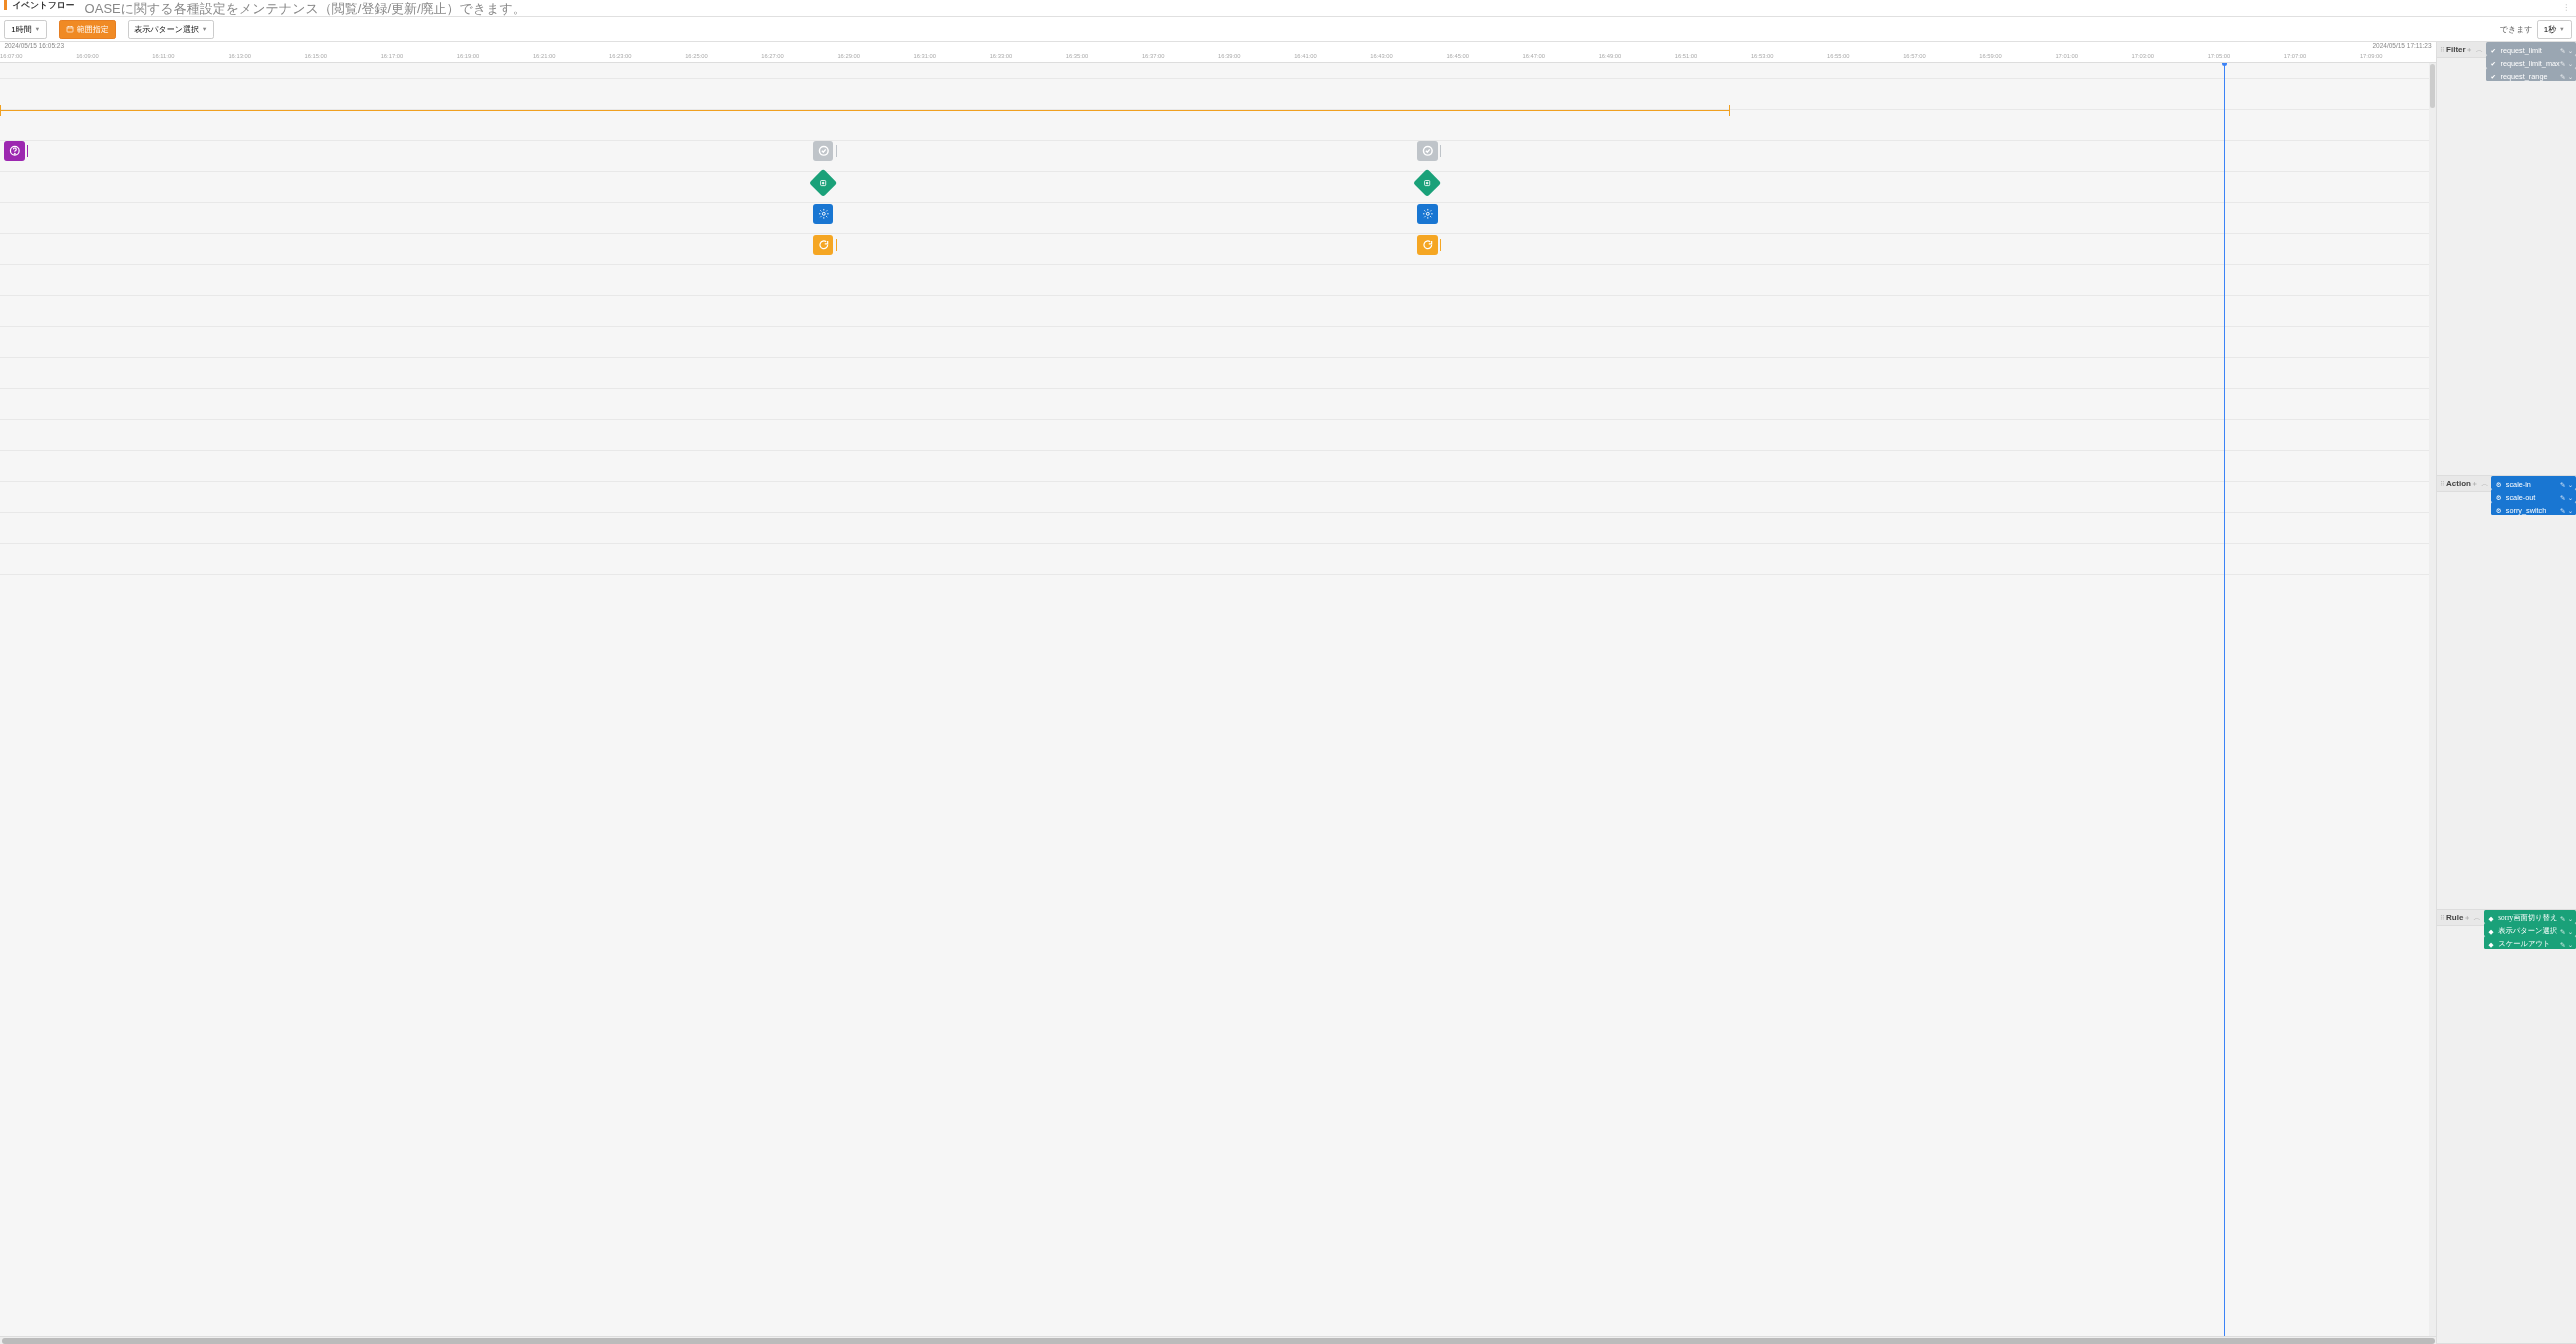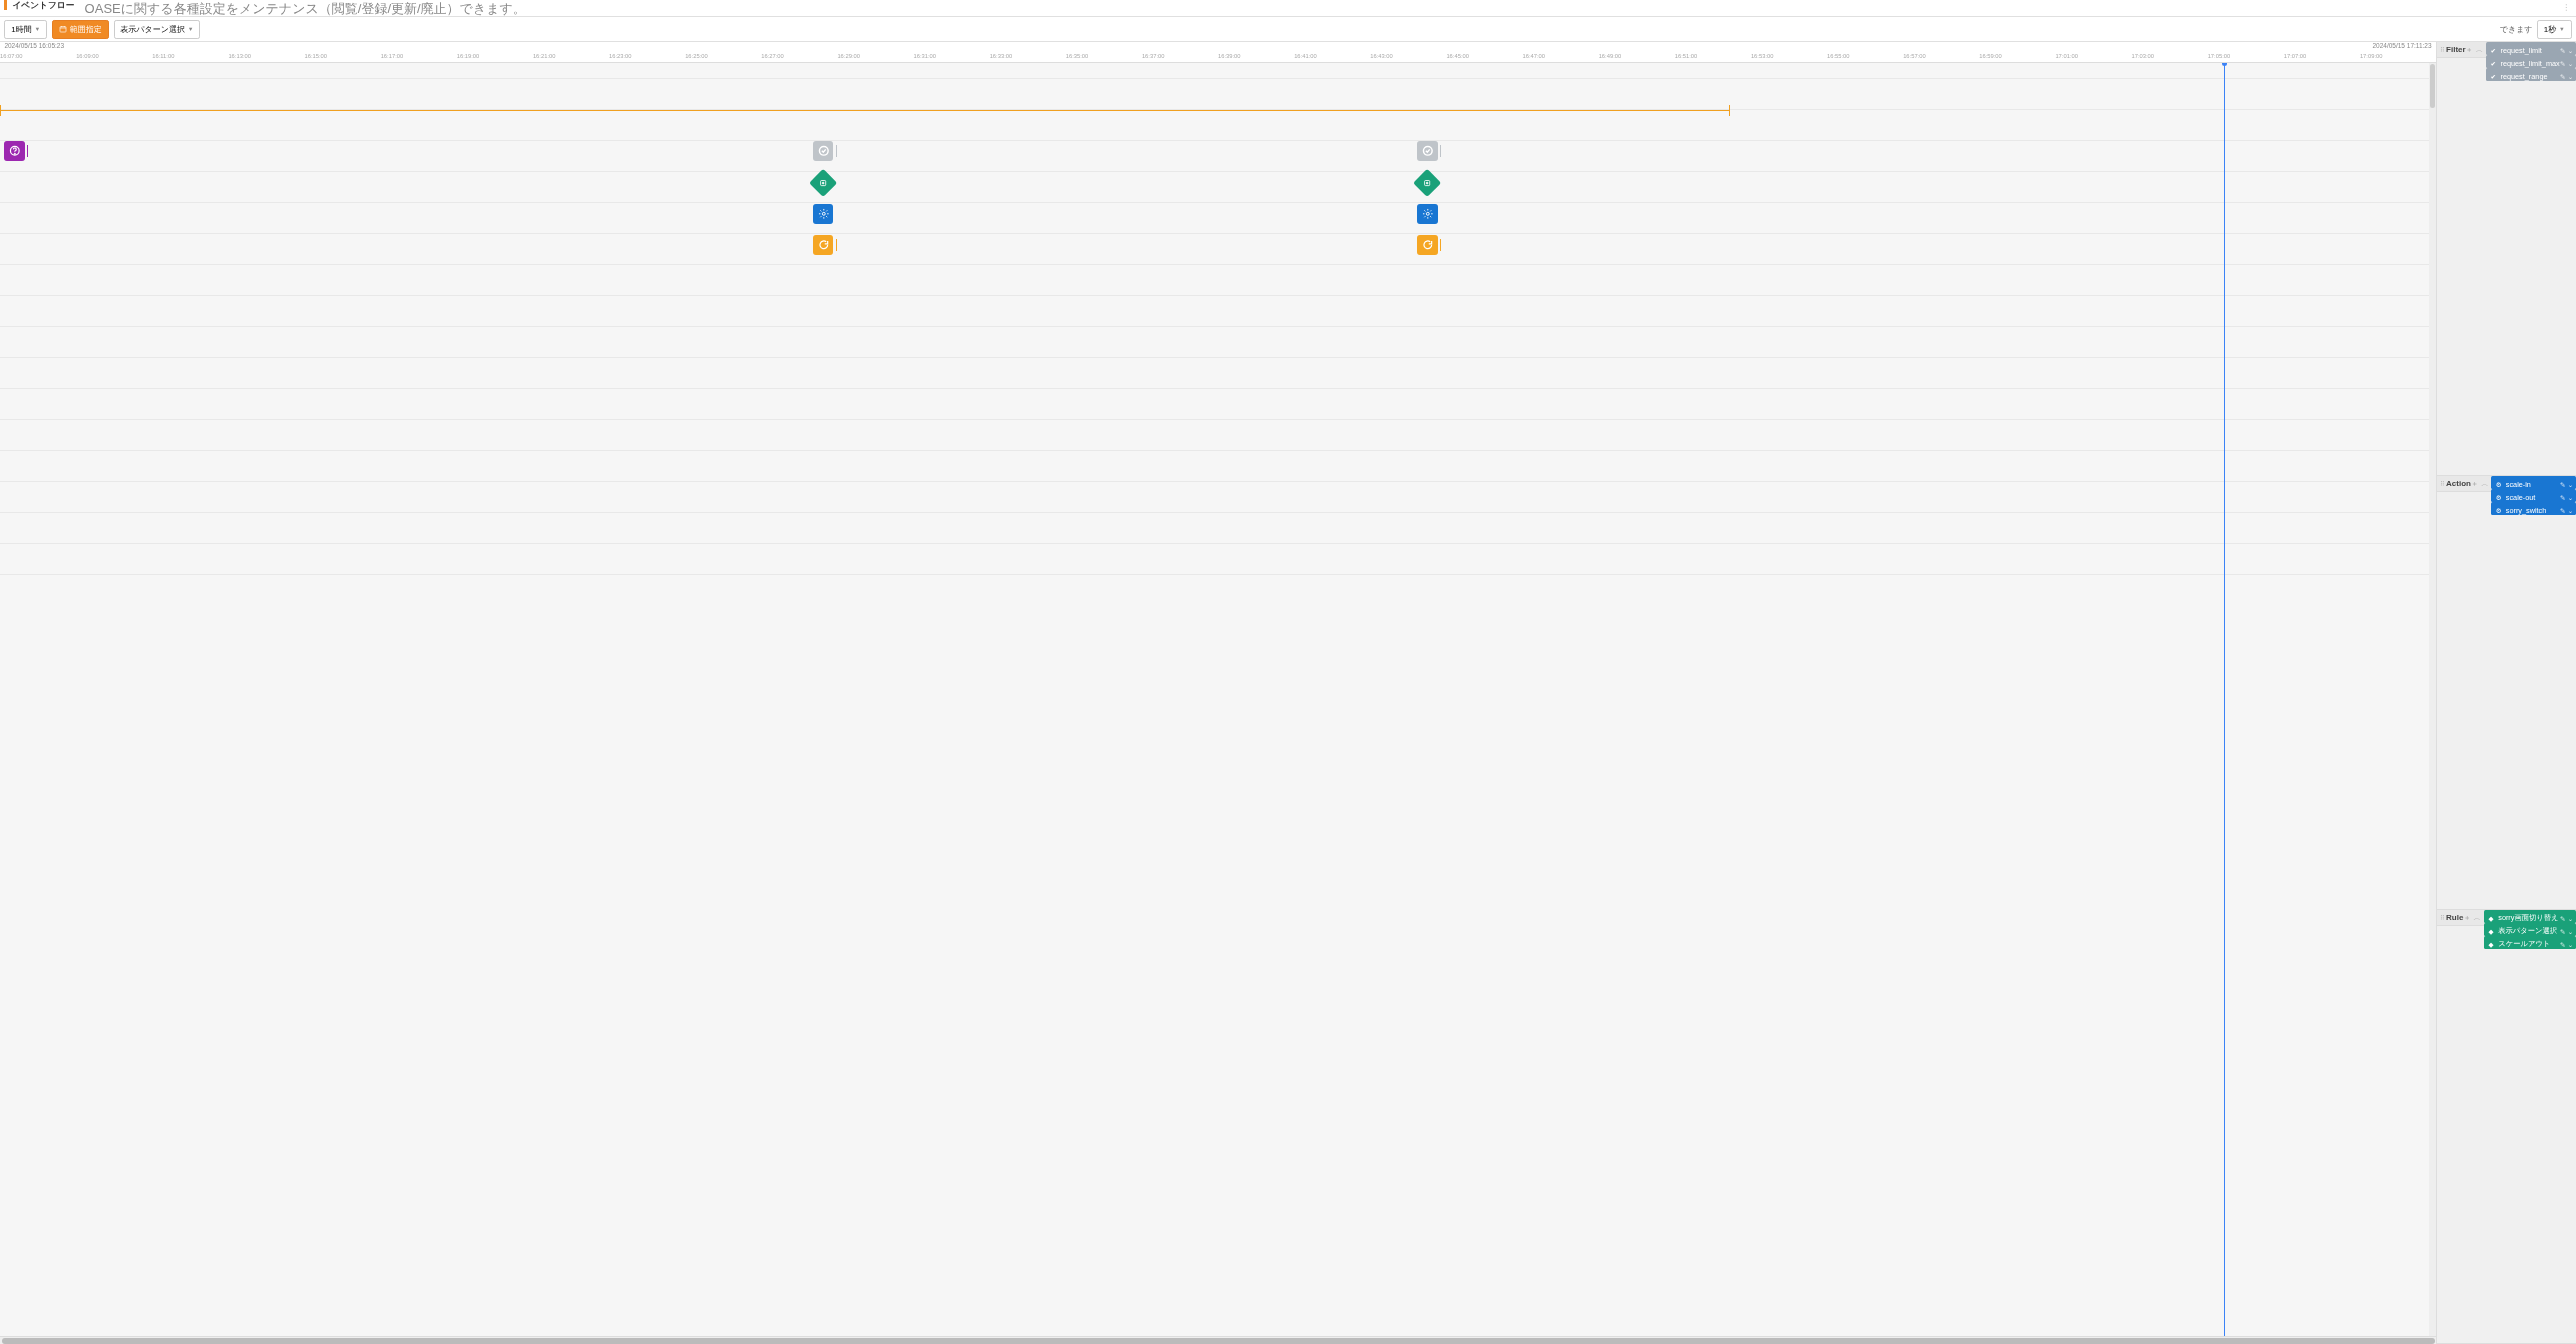--- a/index.html
+++ b/index.html
@@ -6,21 +6,21 @@
 body { font-family: "Meiryo", "Hiragino Sans", sans-serif; font-size: 8px; background: #fafafa; overflow: hidden; }
 
 
 .header { height: 17.4px; border-bottom: 0.7px solid #e0e0e0; background: #fff; display: flex; align-items: flex-start; padding: 0 4.4px; position: relative; }
 .header .accent { width: 2.2px; height: 10.2px; background: #f08a24; margin-right: 5.8px; }
 .header .title { font-size: 8.7px; color: #333; font-weight: bold; margin-right: 10.2px; }
 .header .desc { font-size: 13px; color: #888; }
 .header .menu-icon { position: absolute; right: 5.8px; top: 2.9px; color: #bbb; cursor: pointer; }
 
 
-.toolbar { height: 25px; border-bottom: 0.7px solid #e0e0e0; background: #fff; display: flex; align-items: center; padding: 0 4.4px; gap: 5px; }
+.toolbar { height: 25px; border-bottom: 0.7px solid #e0e0e0; background: #fff; display: flex; align-items: center; padding: 0 4.4px; gap: 12px; }
 .btn-dropdown { border: 0.7px solid #ccc; border-radius: 2.2px; padding: 2.9px 5.8px; font-size: 8px; background: #fff; cursor: pointer; display: inline-flex; align-items: center; gap: 2.9px; }
 .btn-dropdown .caret { font-size: 5.8px; color: #888; }
 .btn-primary { border: 0.7px solid #e67e22; border-radius: 2.2px; padding: 2.9px 5.8px; font-size: 8px; background: #f08a24; color: #fff; cursor: pointer; display: inline-flex; align-items: center; gap: 2.9px; }
 .toolbar-right { margin-left: auto; display: flex; align-items: center; gap: 4.4px; font-size: 8px; color: #666; }
 
 
 .main { display: flex; height: calc(100vh - 42px); }
 .timeline-pane { flex: 1; display: flex; flex-direction: column; border-right: 0.7px solid #ddd; position: relative; overflow: hidden; }
 .side-pane { width: 139px; display: flex; flex-direction: column; background: #f0f0f0; }
 
@@ -72,21 +72,21 @@
 .panel-head .icons span { cursor: pointer; }
 .panel-body { flex: 1; overflow: auto; background: #f0f0f0; padding: 0; }
 
 .pill { height: 13px; border-radius: 1.5px; display: flex; align-items: flex-end; padding: 0 2.9px; font-size: 7.3px; color: #fff; margin: 0; position: relative; }
 .pill .picon { width: 8.7px; text-align: center; margin-right: 2.9px; font-size: 6.5px; }
 .pill .label { flex: 1; overflow: hidden; text-overflow: ellipsis; white-space: nowrap; }
 .pill .actions { display: flex; gap: 2.2px; font-size: 6.5px; opacity: 0.85; }
 .pill .actions span { cursor: pointer; }
 .pill-gray { background: #9aa6b2; }
 .pill-blue { background: #1976d2; }
-.pill-teal { background: #1aa179; }
+.pill-teal { background: #1aa179; font-family: Liberation Serif, serif; }
 
 svg { display: block; }
 </style>
 </head>
 <body>
 
 <div class="header">
   <span class="accent"></span>
   <span class="title">イベントフロー</span>
   <span class="desc">OASEに関する各種設定をメンテナンス（閲覧/登録/更新/廃止）できます。</span>

